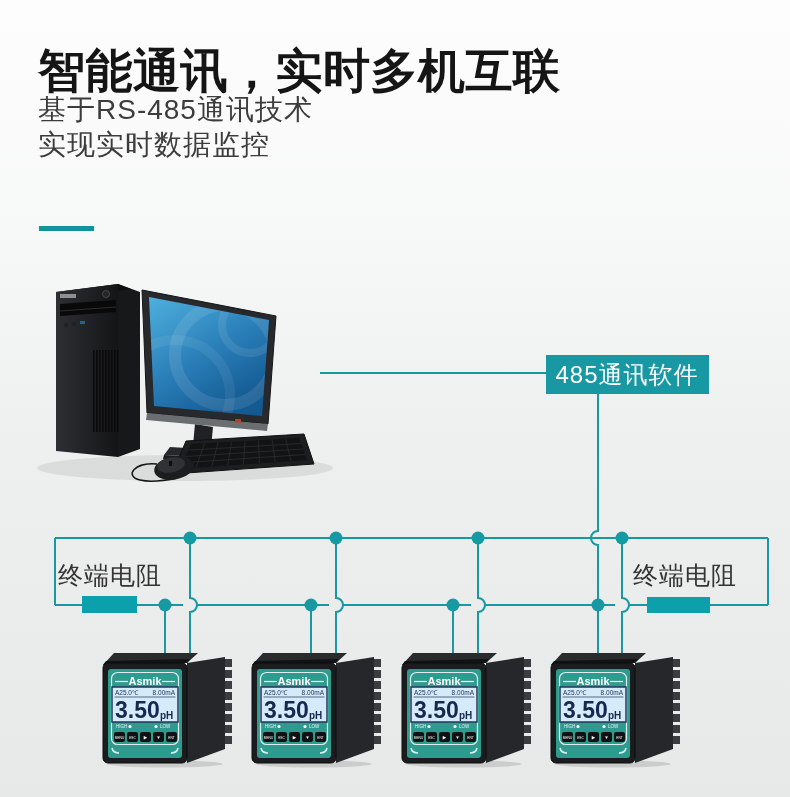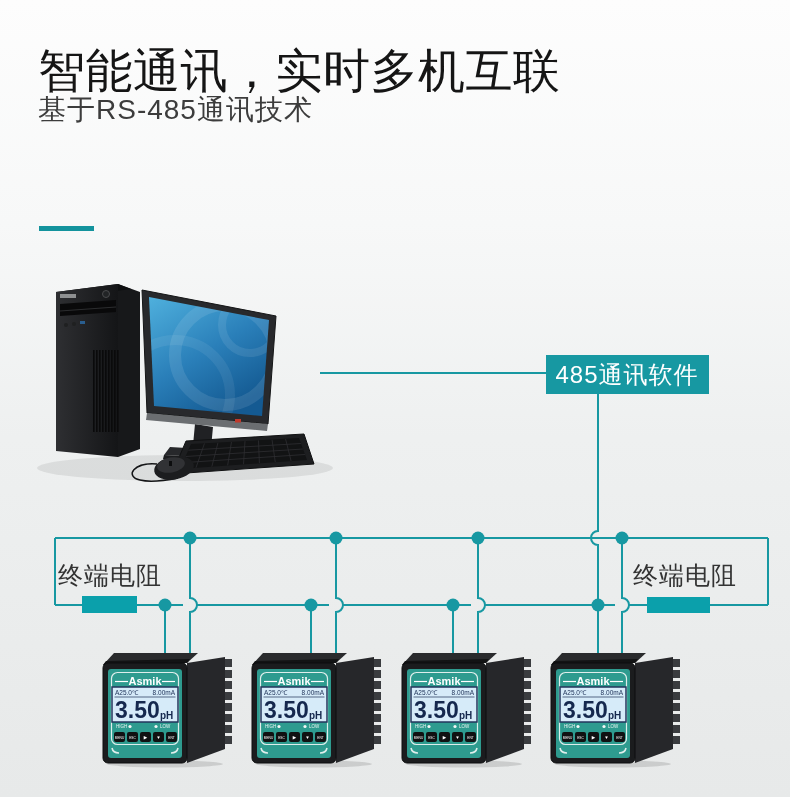--- a/index.html
+++ b/index.html
@@ -1,35 +1,36 @@
 <!DOCTYPE html>
 <html><head>
 <meta charset="utf-8">
 <style>
   html,body{margin:0;padding:0;}
   body{font-family:"Liberation Sans",sans-serif;background:#fff;}
   .page{position:relative;width:790px;height:797px;overflow:hidden;
         background:linear-gradient(180deg,#fdfdfd 0%,#f7f8f8 28%,#eef0f0 55%,#e7e9e9 100%);}
-  .title{position:absolute;left:38px;top:40px;margin:0;font-size:47px;font-weight:400;
+  .title{position:absolute;left:38px;top:40px;margin:0;font-size:47px;font-weight:700;
          color:#151515;letter-spacing:0.5px;white-space:nowrap;}
   .subtitle{position:absolute;left:38px;top:92px;font-size:28px;line-height:35px;
             color:#3c3c3c;letter-spacing:1px;}
   .divider{position:absolute;left:39px;top:226px;width:55px;height:5px;}
   svg.diagram{position:absolute;left:0;top:0;}
   text{font-family:"Liberation Sans",sans-serif;}
 </style>
 </head>
 <body>
 
 <div class="page">
 
   <h1 class="title">智能通讯，实时多机互联</h1>
 
   <div class="subtitle">
     <div>基于RS-485通讯技术</div>
+    <div>实现实时数据监控</div>
   </div>
 
   <div class="divider" id="divider" style="background: rgb(19, 147, 157);"></div>
 
   <svg class="diagram" width="790" height="797" viewBox="0 0 790 797">
     <defs>
       <linearGradient id="screenGrad" x1="0" y1="0" x2="0.6" y2="1">
         <stop offset="0" stop-color="#4fb0dd"></stop>
         <stop offset="0.55" stop-color="#2a7fb9"></stop>
         <stop offset="1" stop-color="#145a92"></stop>

